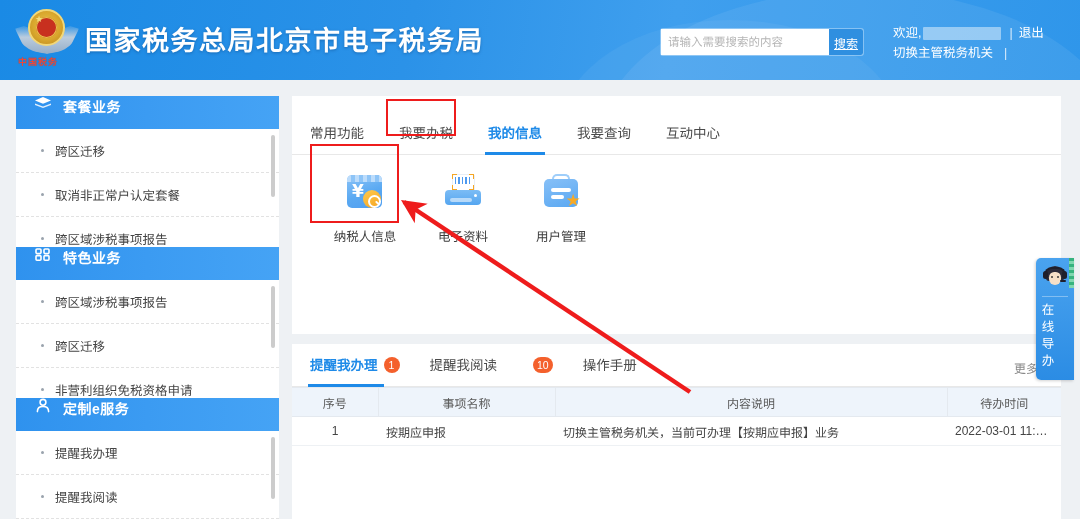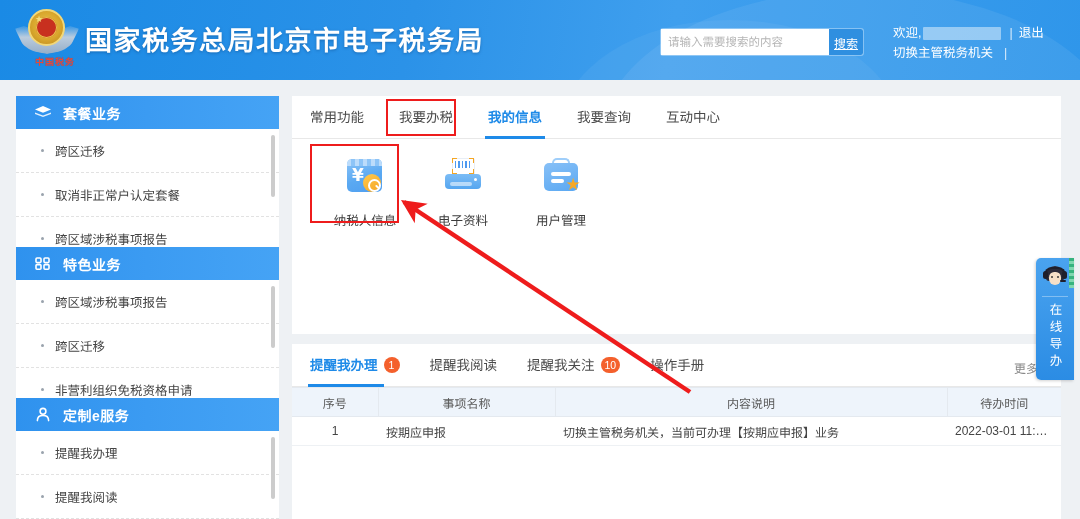--- a/index.html
+++ b/index.html
@@ -46,21 +46,21 @@
     position: absolute; left: 21px; top: 9px; color: #f5dd82; font-size: 9px; line-height: 9px;
   }
   .emblem .wheat {
     position: absolute; left: 1px; top: 20px; width: 64px; height: 28px;
     border-radius: 0 0 50% 50% / 0 0 100% 100%;
     background: linear-gradient(180deg, rgba(216,222,232,0.15) 0%, #c9d2dd 40%, #9fb0c4 100%);
     clip-path: polygon(0 10%, 14% 0, 50% 30%, 86% 0, 100% 10%, 84% 85%, 50% 100%, 16% 85%);
     opacity: .92;
   }
   .emblem .cntax {
-    position: absolute; left: 12px; top: 49px; width: 58px; text-align: center;
+    position: absolute; left: 4px; top: 49px; width: 58px; text-align: left;
     font-size: 9px; color: #e8493a; letter-spacing: 1px;
     font-family: "DejaVu Serif", serif; font-weight: bold;
     text-shadow: 0 0 1px rgba(0,0,0,.2);
   }
   .site-title {
     position: absolute; left: 85px; top: 19px;
     font-size: 27px; font-weight: bold; color: #fff; letter-spacing: 1.5px;
     text-shadow: 0 1px 3px rgba(0,40,90,.35);
     font-family: "DejaVu Sans", sans-serif;
   }
@@ -94,21 +94,21 @@
   .user-area .row2 { display: flex; align-items: center; margin-top: 2px; }
   .user-area .row2 .sep2 { margin-left: 11px; color: rgba(255,255,255,.8); }
   .logout { cursor: pointer; }
 
   
   .sidebar {
     position: absolute; left: 16px; top: 96px; width: 263px; height: 423px;
     overflow: hidden; background: #fff;
   }
   .sec-head {
-    height: 33px; display: flex; align-items: center; padding-left: 18px;
+    height: 33px; display: flex; padding-left: 18px;
     background: linear-gradient(90deg, #2f92ee 0%, #3b9bf2 50%, #45a3f5 100%);
     color: #fff; font-size: 14px; font-weight: bold; letter-spacing: .5px;
   }
   .sec-head .ico { width: 18px; height: 15px; margin-right: 11px; position: relative; }
   .sidebar .items { background: #bef264; position: relative; }
   .side-item {
     height: 44px; display: flex; align-items: center; padding-left: 25px;
     font-size: 12.5px; color: #444; border-bottom: 1px dashed #e2e2e2;
     background: #fff; cursor: pointer;
   }
@@ -119,21 +119,21 @@
     position: absolute; right: 4px; width: 4px; border-radius: 2px; background: #ccc;
   }
 
   
   .panel-top {
     position: absolute; left: 292px; top: 96px; width: 769px; height: 238px;
     background: #fff;
   }
   .tabs {
     height: 43px; border-bottom: 1px solid #e8e8e8; display: flex; align-items: center;
-    padding-left: 18px; position: relative;
+    padding-left: 18px; position: relative; margin-top: 16px;
   }
   .tab {
     font-size: 13.5px; color: #4a4a4a; margin-right: 35px; cursor: pointer;
     position: relative; height: 43px; line-height: 43px;
   }
   .tab.active { color: #1e8ae8; font-weight: bold; }
   .tab.active::after {
     content: ""; position: absolute; left: -3px; right: -3px; bottom: 0; height: 2.5px;
     background: #1e8ae8;
   }
@@ -287,21 +287,21 @@
   }
   .fw-mic {
     position: absolute; left: 17px; top: 14px; width: 6px; height: 2px;
     border-radius: 1px; background: #1f1f2c;
   }
   .fw-div {
     position: absolute; left: 6px; top: 38px; width: 26px; height: 1px;
     background: rgba(255,255,255,.35);
   }
   .fw-text {
-    position: absolute; left: 8px; top: 44px; width: 24px; text-align: center;
+    position: absolute; left: 0; top: 44px; width: 24px; text-align: center;
     color: #fff; font-size: 12.5px; line-height: 17px; letter-spacing: 0;
   }
   .fw-strip {
     position: absolute; right: 0; top: 0; width: 5px; height: 30px;
     background: repeating-linear-gradient(180deg, #36b37e 0 3px, #7fd7b0 3px 6px);
   }
 
   
   .anno { position: absolute; pointer-events: none; }
   .anno-box { border: 2.5px solid #ee1c1c; }
@@ -474,21 +474,20 @@
   <div class="panel-bottom">
     <div class="btabs">
       <div class="btab active">
         <span>提醒我办理</span>
         <span class="badge">1</span>
       </div>
       <div class="btab">
         <span>提醒我阅读</span>
       </div>
       <div class="btab">
-        <span>提醒我关注</span>
         <span class="badge">10</span>
       </div>
       <div class="btab">
         <span>操作手册</span>
       </div>
       <div class="more">更多&gt;</div>
     </div>
 
     <table class="list">
       <colgroup>

